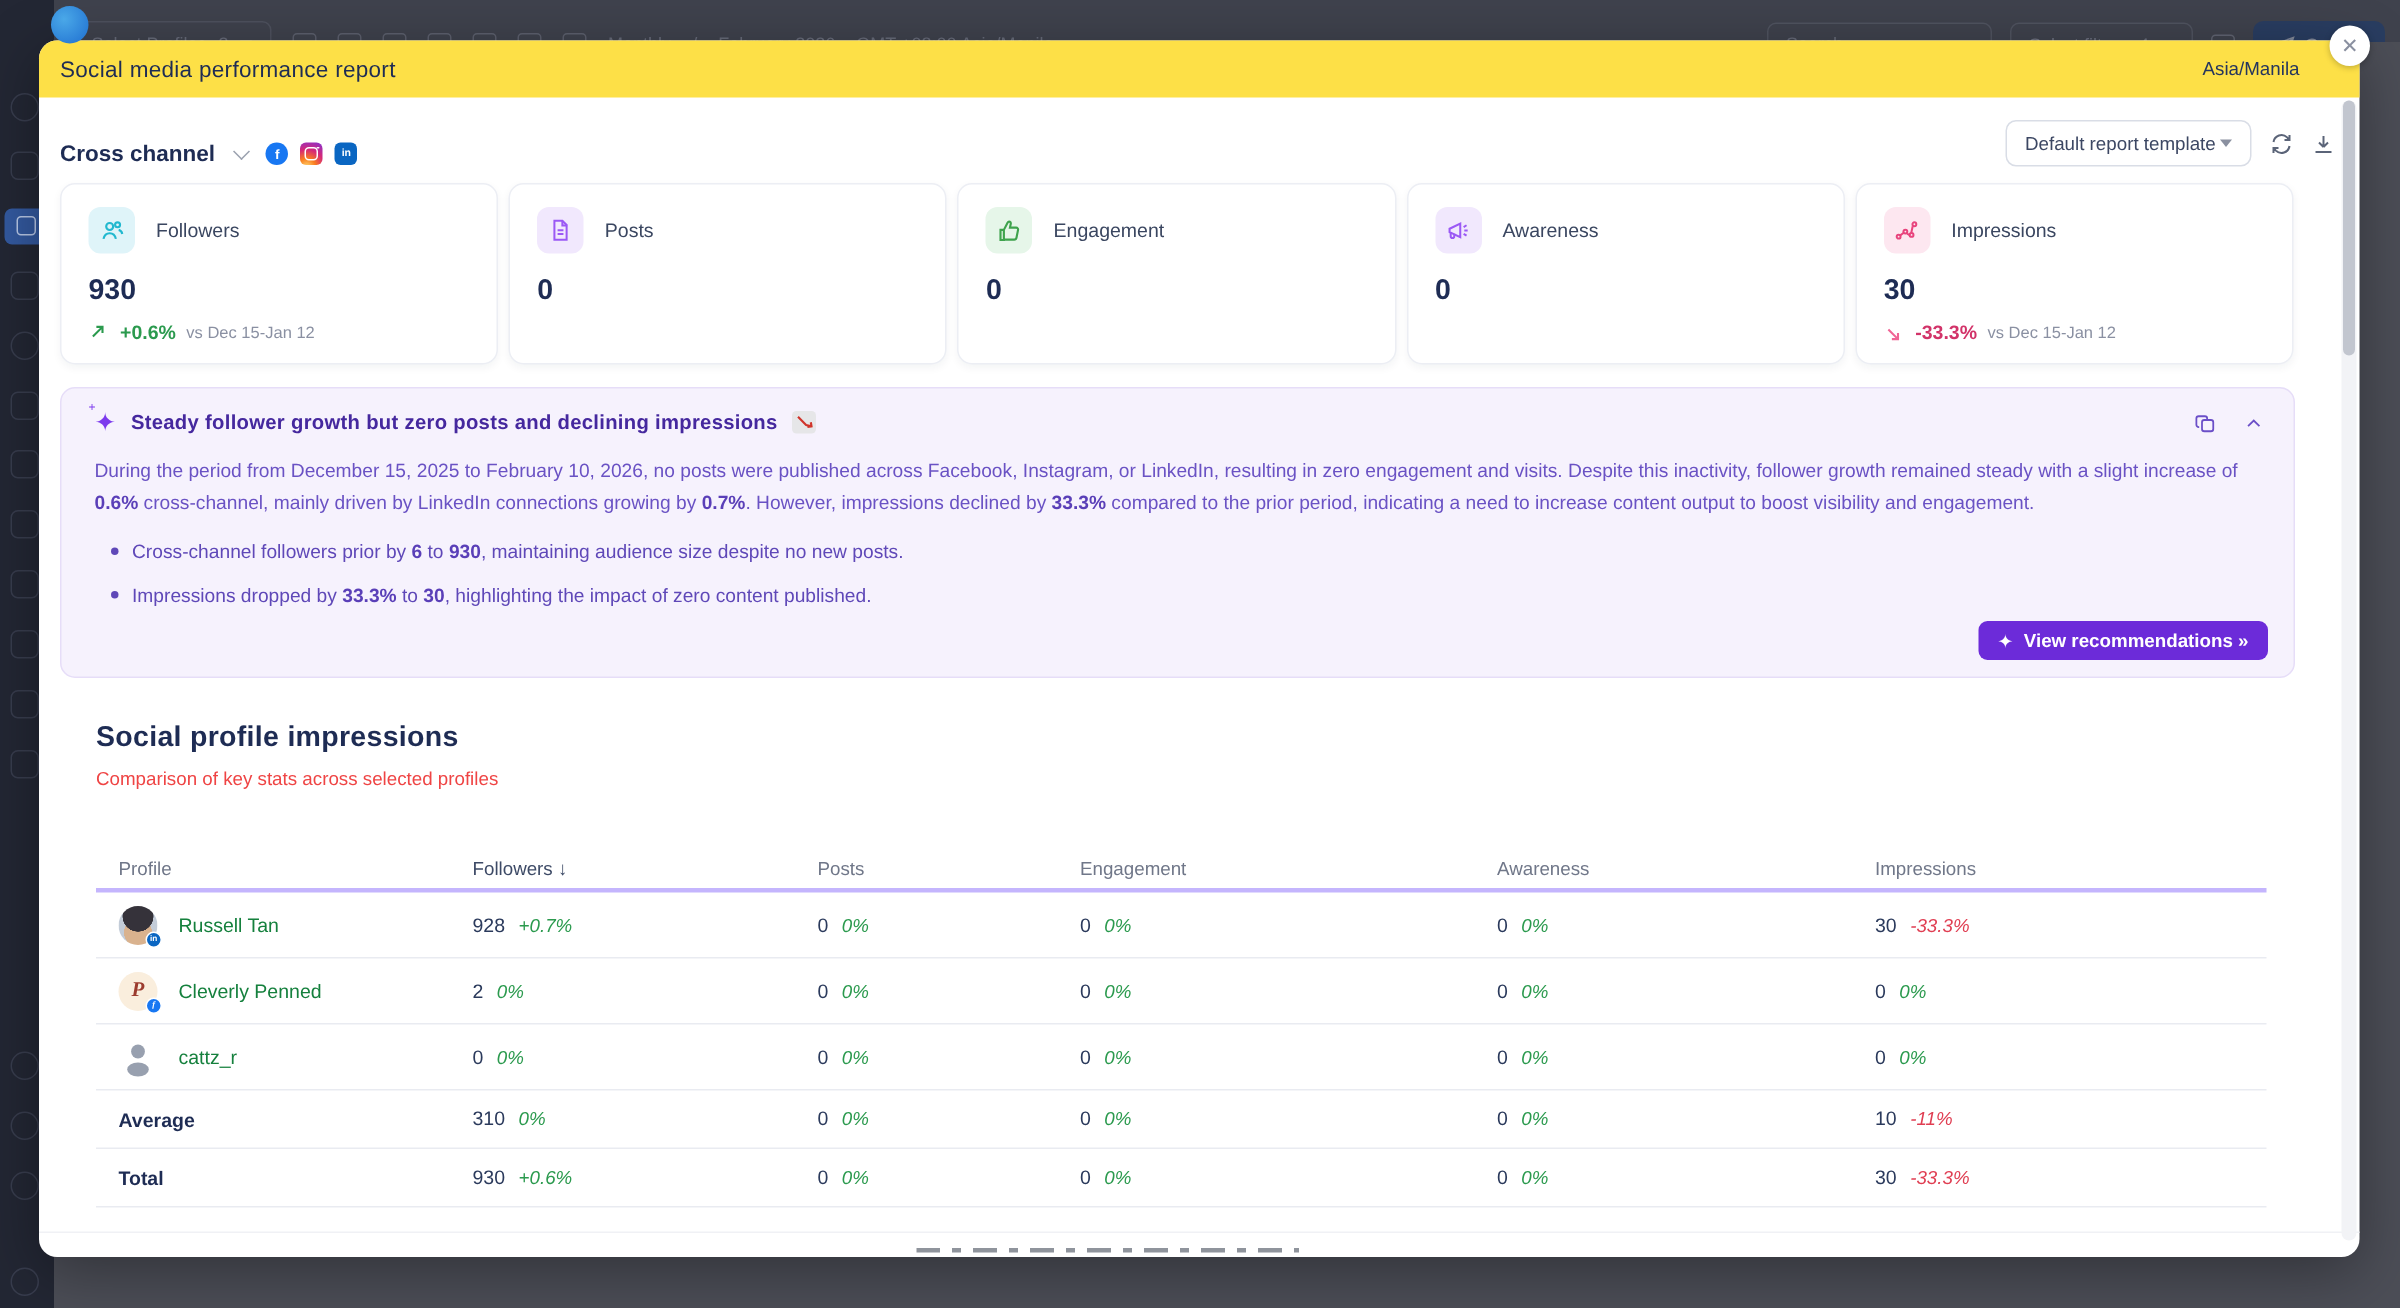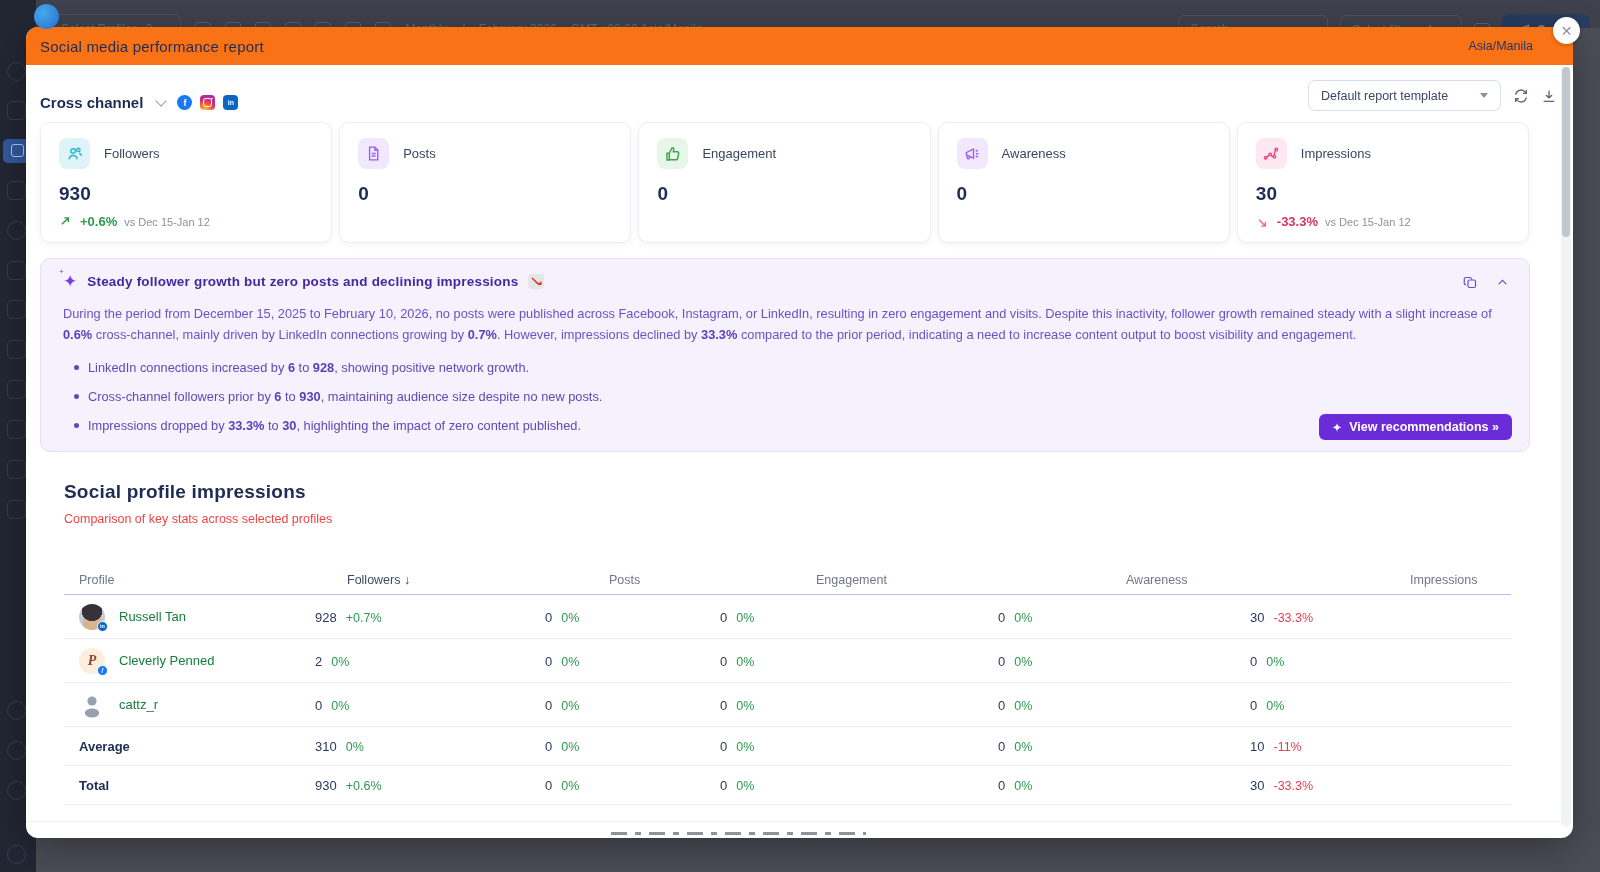--- a/index.html
+++ b/index.html
@@ -19,38 +19,38 @@
   
   .sidebar { position:absolute; left:0; top:0; width:36px; height:872px; background:#232734; z-index:1; }
   .sb-logo { position:absolute; left:34px; top:4px; width:25px; height:25px; border-radius:50%; background:radial-gradient(circle at 35% 35%, #4aa8e8, #1f6fd0); z-index:3; }
   .sb-ic { position:absolute; left:7px; width:19px; height:19px; border:1.6px solid #4b5165; border-radius:5px; opacity:.55; }
   .sb-ic.round { border-radius:50%; }
   .sb-active { position:absolute; left:3px; top:139px; width:30px; height:24px; background:#33599f; border-radius:5px; }
   .sb-active .grid { position:absolute; left:8px; top:5px; width:13px; height:13px; border:1.5px solid #b9c9e8; border-radius:3px; }
 
   
   .modal { position:absolute; left:26px; top:27px; width:1547px; height:811px; background:#ffffff; border-radius:12px; z-index:2; box-shadow:0 10px 40px rgba(0,0,0,.35); }
-  .m-header { position:absolute; left:0; top:0; width:100%; height:38px; background:#f97316; border-radius:12px 12px 0 0; display:flex; align-items:center; justify-content:space-between; padding:0 40px 0 14px; }
+  .m-header { position:absolute; left:0; top:0; width:100%; height:38px; background:#fde047; border-radius:12px 12px 0 0; display:flex; align-items:center; justify-content:space-between; padding:0 40px 0 14px; }
   .m-title { font-size:15px; color:#1e2c54; font-weight:500; letter-spacing:.2px; }
   .m-tz { font-size:12.5px; color:#25355e; }
   .m-close { position:absolute; right:-7px; top:-10px; width:27px; height:27px; background:#fff; border-radius:50%; box-shadow:0 1px 4px rgba(0,0,0,.25); display:flex; align-items:center; justify-content:center; color:#8a90a0; font-size:14px; cursor:pointer; z-index:5; }
 
   
   .controls { position:absolute; left:14px; right:16px; top:48px; height:36px; display:flex; align-items:flex-end; }
   .channel { display:flex; align-items:center; gap:8px; }
   .channel-label { font-size:15px; font-weight:bold; color:#1e2c54; }
   .chev { width:8px; height:8px; border-right:1.6px solid #9aa0ae; border-bottom:1.6px solid #9aa0ae; transform:rotate(45deg); margin:-3px 4px 0 6px; }
   .soc { width:15px; height:15px; border-radius:50%; display:flex; align-items:center; justify-content:center; color:#fff; font-size:9px; font-weight:bold; }
   .soc.fb { background:#1877f2; }
   .soc.ig { border-radius:4px; background:radial-gradient(circle at 30% 110%, #feda75 0%, #fa7e1e 30%, #d62976 60%, #962fbf 90%); position:relative; }
   .soc.ig::before { content:""; position:absolute; inset:3px; border:1.3px solid #fff; border-radius:3px; }
   .soc.ig::after { content:""; position:absolute; right:2.5px; top:2.5px; width:1.8px; height:1.8px; background:#fff; border-radius:50%; }
   .soc.li { background:#0a66c2; font-size:7px; border-radius:4px; }
   .ctrl-right { margin-left:auto; display:flex; align-items:center; gap:12px; }
-  .select-box { width:193px; height:31px; border:1px solid #d9dde6; border-radius:7px; display:flex; align-items:center; justify-content:space-between; padding:0 12px; font-size:12.5px; color:#3c4763; cursor:pointer; }
+  .select-box { width:164px; height:31px; border:1px solid #d9dde6; border-radius:7px; display:flex; align-items:center; justify-content:space-between; padding:0 12px; font-size:12.5px; color:#3c4763; cursor:pointer; }
   .caret { width:0; height:0; border-left:4px solid transparent; border-right:4px solid transparent; border-top:5px solid #8a90a0; }
   .date-box { height:31px; border:1px solid #d9dde6; border-radius:7px; display:flex; align-items:center; padding:0 16px; font-size:12.2px; color:#25355e; cursor:pointer; white-space:nowrap; }
   .ic-btn { color:#5b6478; display:flex; align-items:center; cursor:pointer; }
 
   
   .cards { position:absolute; left:14px; top:95px; width:1489px; display:flex; gap:7px; }
   .card { flex:1; background:#fff; border:1px solid #eceef4; border-radius:10px; box-shadow:0 2px 6px rgba(25,35,65,.05); height:121px; padding:15px 18px; position:relative; }
   .card-top { display:flex; align-items:center; gap:14px; }
   .card-ico { width:31px; height:31px; border-radius:8px; display:flex; align-items:center; justify-content:center; }
   .card-label { font-size:13px; color:#3a4660; }
@@ -74,35 +74,35 @@
   .ins-list { margin-top:15px; list-style:none; }
   .ins-li { font-size:12.8px; color:#5f48b8; margin-bottom:14px; padding-left:25px; position:relative; }
   .ins-li::before { content:""; position:absolute; left:11px; top:5px; width:5px; height:5px; border-radius:50%; background:#5f48b8; }
   .ins-btn { position:absolute; right:17px; bottom:11px; background:#6c2bd9; color:#fff; border:none; border-radius:6px; height:26px; padding:0 13px; font-size:12.5px; font-weight:600; display:flex; align-items:center; gap:7px; cursor:pointer; font-family:inherit; }
 
   
   .sec-title { position:absolute; left:38px; top:454px; font-size:19px; font-weight:bold; color:#1e2c54; letter-spacing:.2px; }
   .sec-sub { position:absolute; left:38px; top:485px; font-size:12.5px; color:#ef4444; }
   .ptable { position:absolute; left:38px; top:538px; width:1447px; }
   .trow { display:grid; grid-template-columns:236px 230px 175px 278px 252px 1fr; align-items:center; padding-left:15px; border-bottom:1px solid #e9ebf1; }
-  .trow.thead { height:30px; border-bottom:1px solid #c4b5fd;gap:32px; }
+  .trow.thead { height:30px; border-bottom:3px solid #c4b5fd; }
   .th { font-size:12.5px; color:#707789; cursor:pointer; }
   .th.sorted { color:#3d4a66; font-weight:500; }
   .trow.tr { height:44px; }
   .trow.sum { height:39px; border-bottom:1px solid #e9ebf1; }
   .pcell { display:flex; align-items:center; gap:14px; }
   .avatar { width:26px; height:26px; border-radius:50%; position:relative; flex:none; }
   .av-photo { background:radial-gradient(circle at 50% 26%, #35323a 0 44%, transparent 45%), radial-gradient(circle at 50% 68%, #d9b28e 0 42%, transparent 43%), #c3ccd8; }
   .av-logo { background:#faeedd; display:flex; align-items:center; justify-content:center; font-family:"Liberation Serif",serif; font-style:italic; font-weight:bold; color:#9c3b2e; font-size:14px; }
   .badge { position:absolute; right:-3px; bottom:-2px; width:11px; height:11px; border-radius:50%; border:1.5px solid #fff; color:#fff; font-size:5.5px; font-weight:bold; display:flex; align-items:center; justify-content:center; }
   .badge.li { background:#0a66c2; }
   .badge.fb { background:#1877f2; }
   .plink { font-size:13px; color:#15803d; cursor:pointer; }
   .num { font-size:13px; color:#2b3a5c; margin-right:9px; }
-  .pct { font-size:12.5px; color:#2b9a4e; }
+  .pct { font-size:12.5px; color:#2b9a4e;font-style:italic; }
   .pct[data-dir="down"] { color:#e03e52; }
   .sum-label { font-size:13px; font-weight:bold; color:#1e2c54; }
 
   .cut-dashes { position:absolute; left:585px; bottom:3px; width:255px; height:3px;
     background:repeating-linear-gradient(90deg,#8f949c 0 16px, transparent 16px 24px, #8f949c 24px 30px, transparent 30px 38px); }
   .bottom-line { position:absolute; left:0; bottom:16px; width:100%; border-top:1px solid #f0f1f5; }
 
   
   .sbar-track { position:absolute; right:2px; top:40px; width:10px; height:760px; background:#f2f3f6; border-radius:5px; }
   .sbar-thumb { position:absolute; right:1px; top:0; width:8px; height:170px; background:#c2c6cf; border-radius:4px; cursor:grab; }
@@ -307,21 +307,20 @@
       <svg width="15" height="15" viewBox="0 0 24 24" fill="none" stroke="#6b4fc8" stroke-width="1.9">
           <rect x="8" y="8" width="12" height="12" rx="2.5"></rect>
           <path d="M5 15.5H4.5A2.5 2.5 0 0 1 2 13V6.5A2.5 2.5 0 0 1 4.5 4H11a2.5 2.5 0 0 1 2.5 2.5V7"></path>
         </svg>
       <svg width="13" height="13" viewBox="0 0 24 24" fill="none" stroke="#6b4fc8" stroke-width="2.2">
           <path d="M5 15l7-7 7 7"></path>
         </svg>
     </div>
     <p class="ins-para"><span>During the period from December 15, 2025 to February 10, 2026, no posts were published across Facebook, Instagram, or LinkedIn, resulting in zero engagement and visits. Despite this inactivity, follower growth remained steady with a slight increase of </span><b>0.6%</b><span> cross-channel, mainly driven by LinkedIn connections growing by </span><b>0.7%</b><span>. However, impressions declined by </span><b>33.3%</b><span> compared to the prior period, indicating a need to increase content output to boost visibility and engagement.</span></p>
     <ul class="ins-list">
-      <li class="ins-li"><span>LinkedIn connections increased by </span><b>6</b><span> to </span><b>928</b><span>, showing positive network growth.</span></li>
       <li class="ins-li"><span>Cross-channel followers prior by </span><b>6</b><span> to </span><b>930</b><span>, maintaining audience size despite no new posts.</span></li>
       <li class="ins-li"><span>Impressions dropped by </span><b>33.3%</b><span> to </span><b>30</b><span>, highlighting the impact of zero content published.</span></li>
     </ul>
     <button class="ins-btn">
       <span>✦</span>
       <span>View recommendations »</span>
     </button>
   </div>
 
   <div class="sec-title">Social profile impressions</div>

